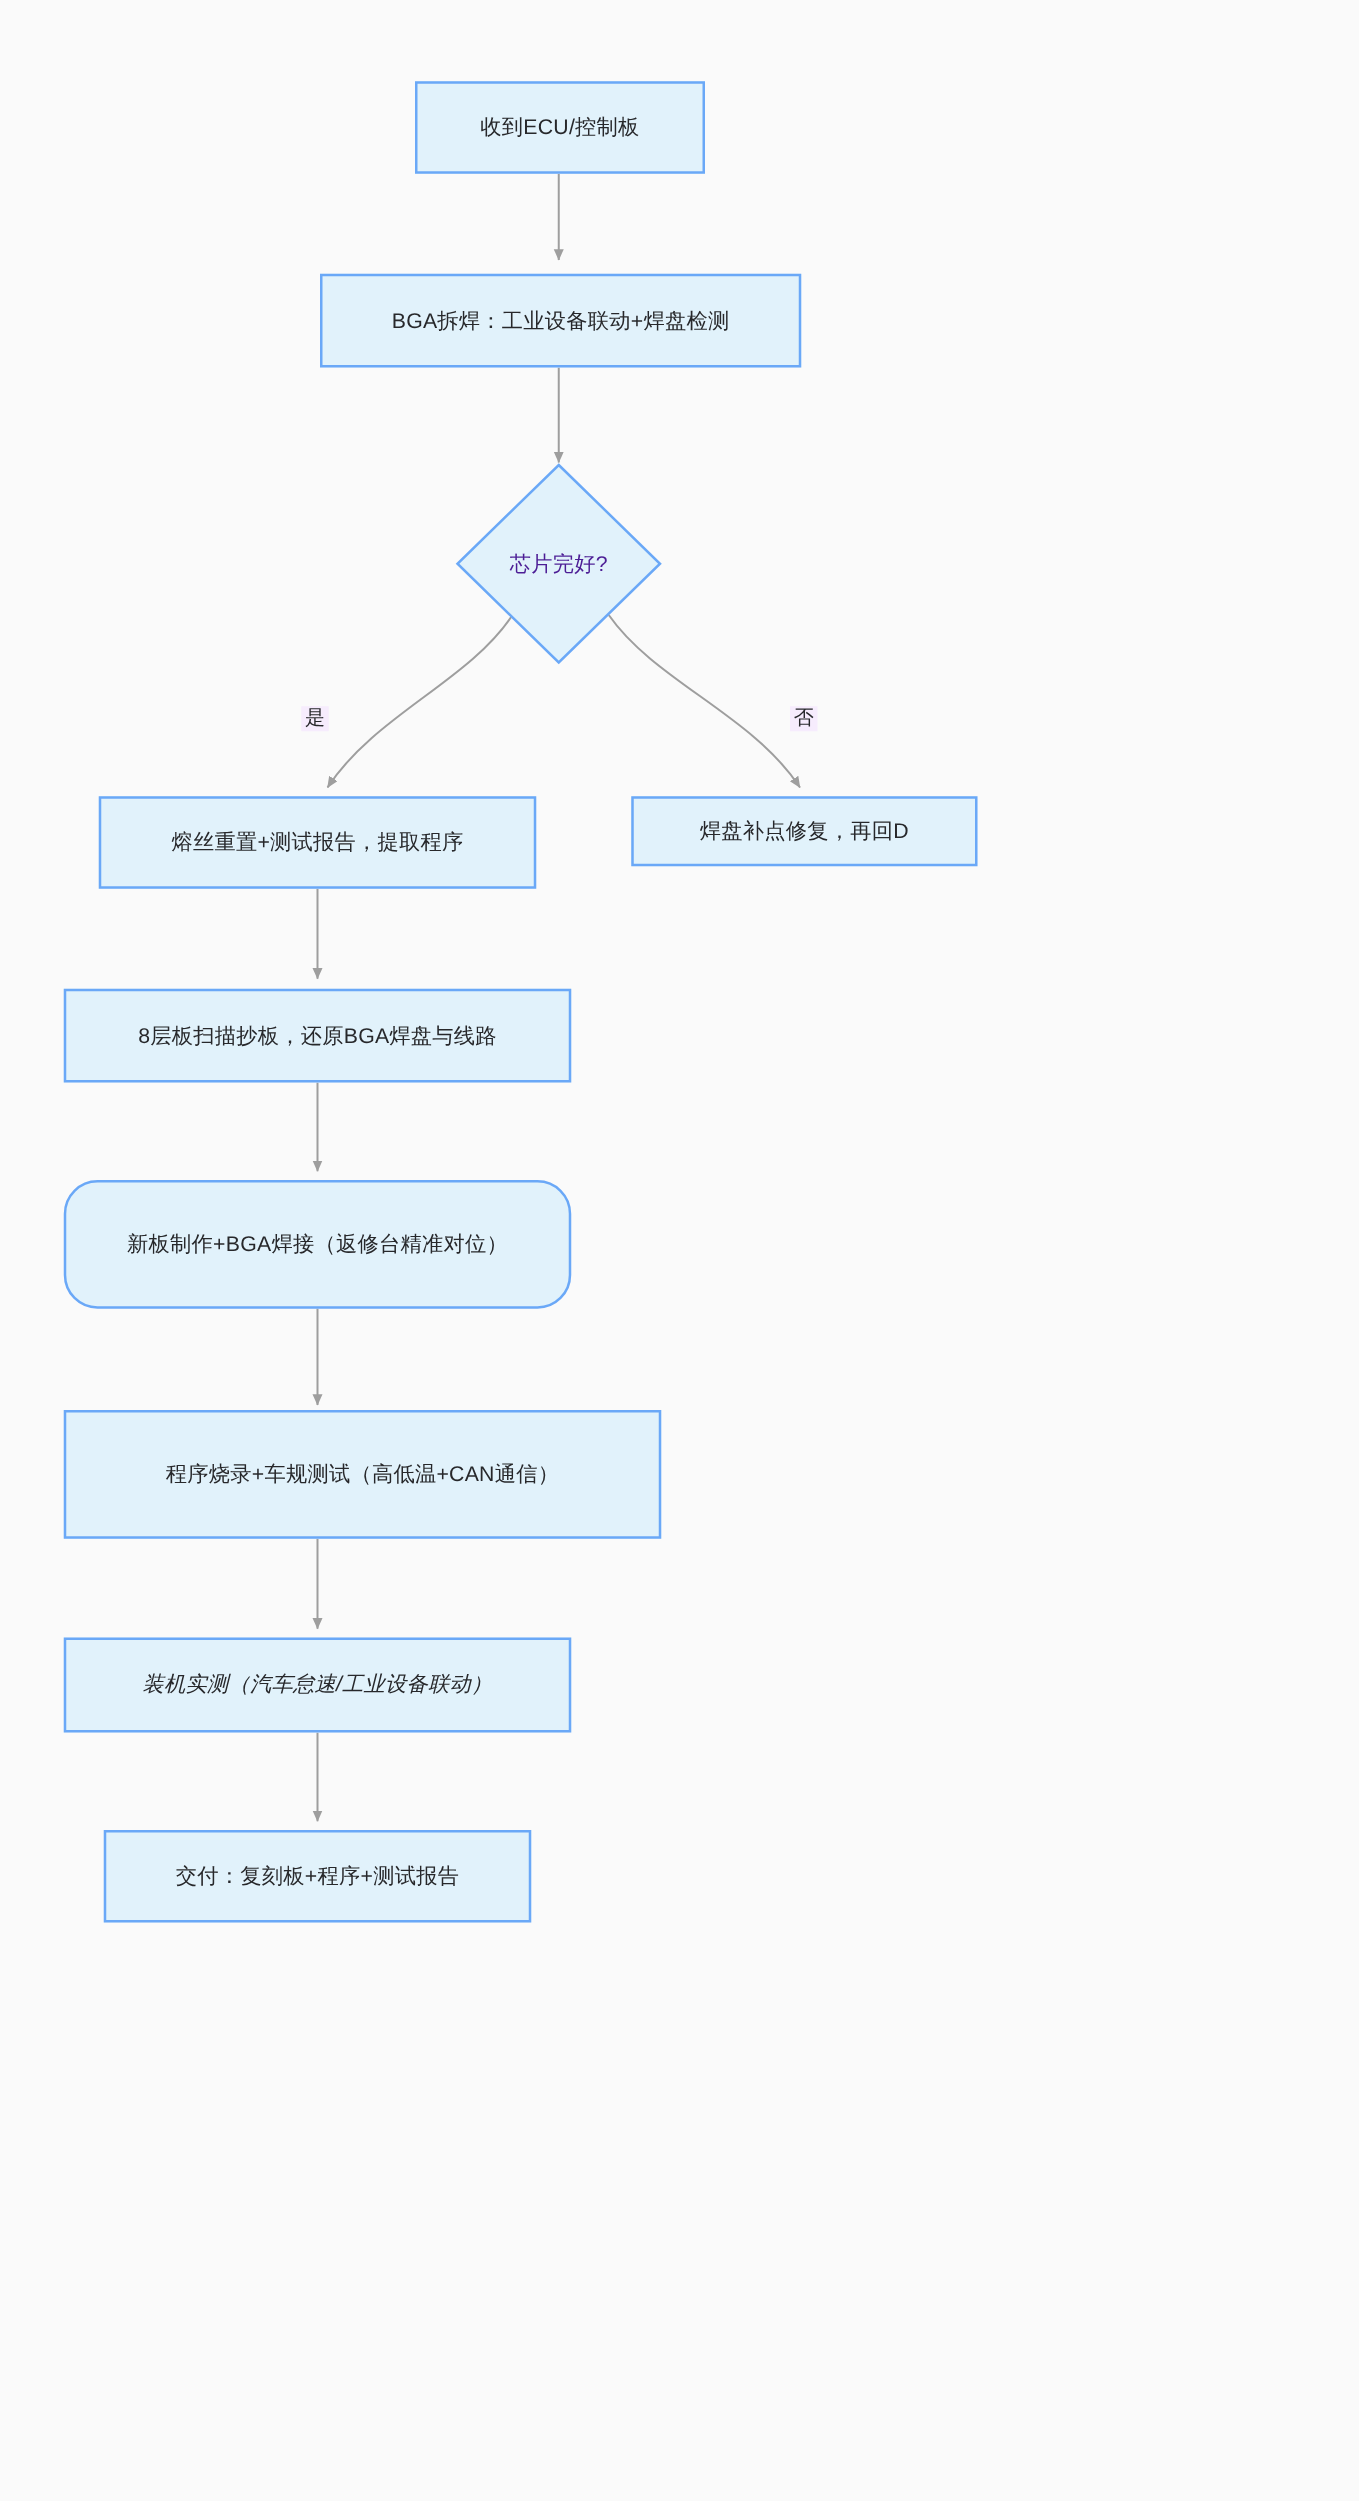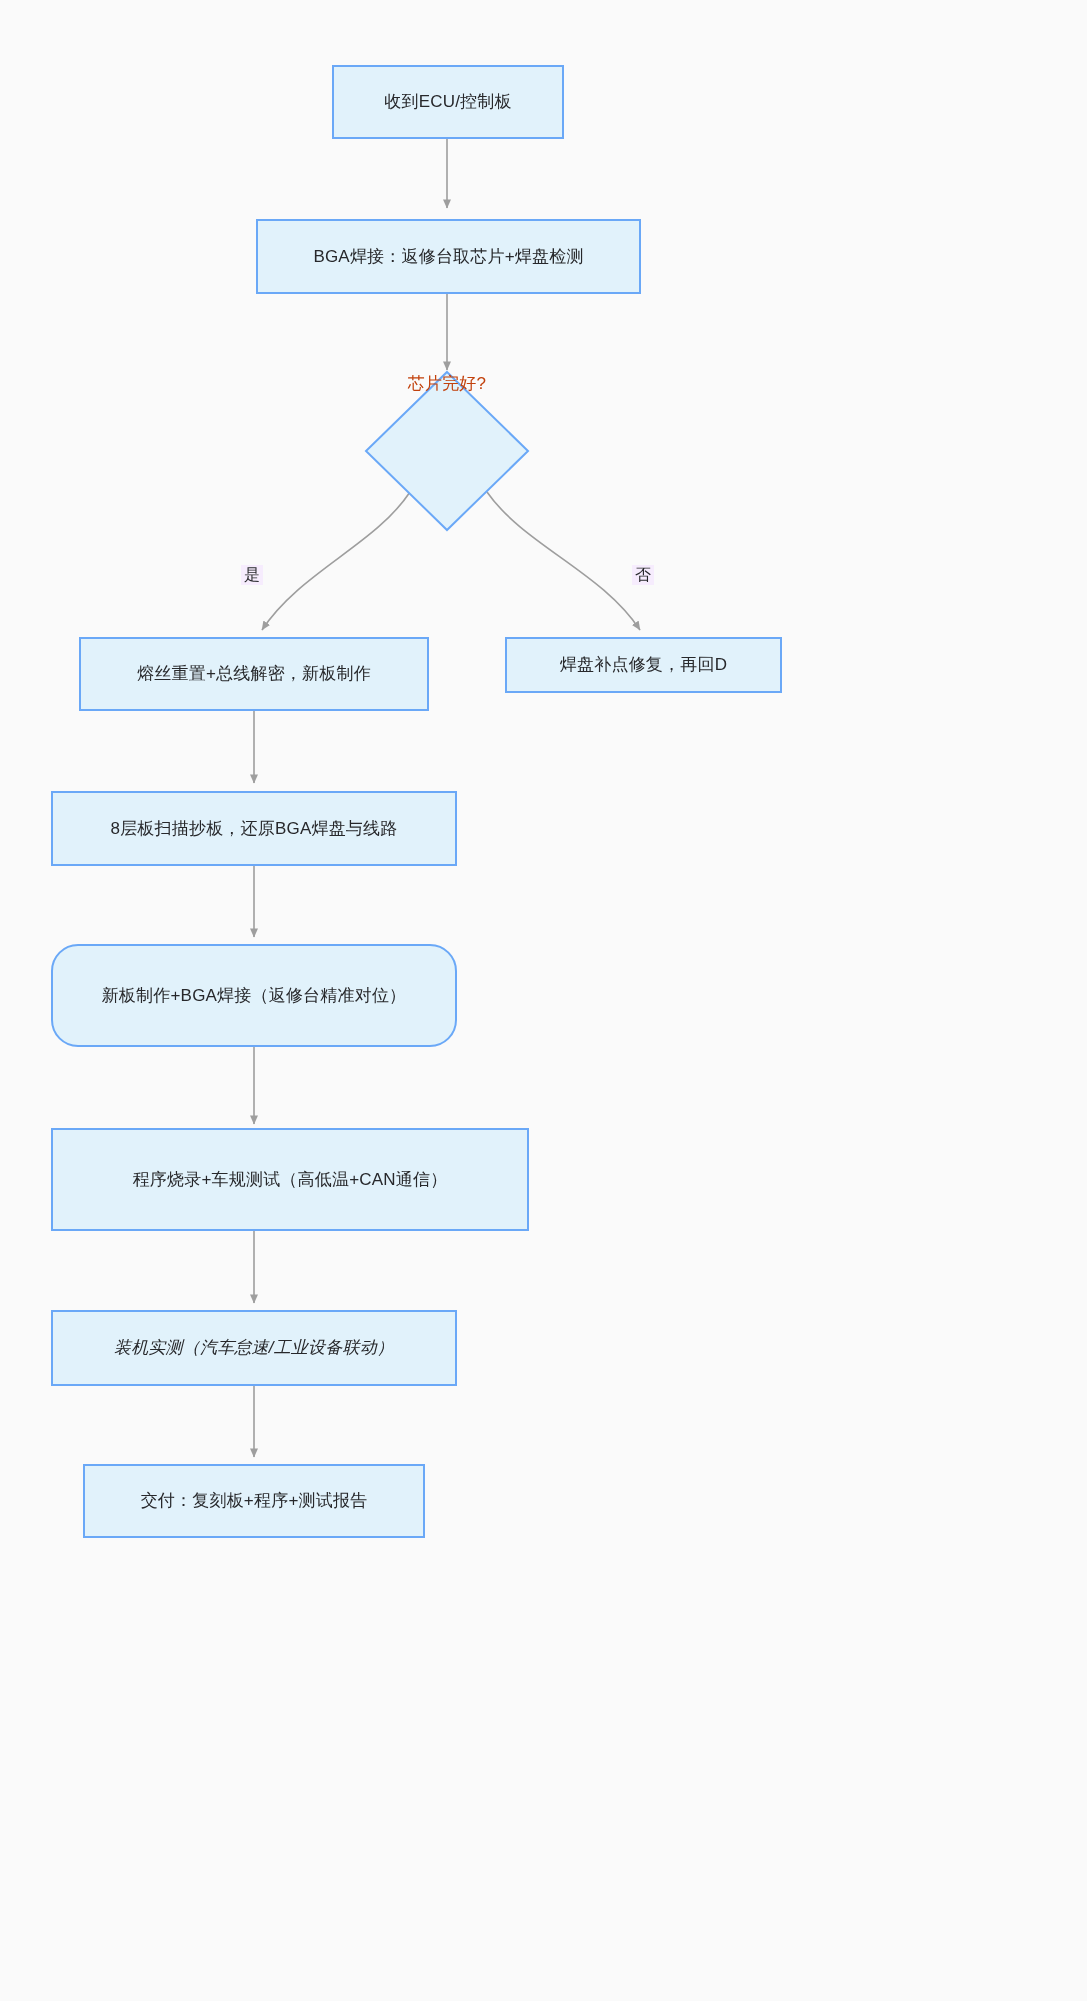--- a/index.html
+++ b/index.html
@@ -47,23 +47,24 @@
   .diamond-wrap {
     position: absolute;
   }
   .diamond-text {
     position: absolute;
     left: 0;
     top: 0;
     width: 100%;
     height: 100%;
     display: flex;
+    align-items: center;
     justify-content: center;
     text-align: center;
-    color: #c2410c;
+    color: #4c1d95;
     font-size: 17px;
     letter-spacing: 0.2px;
   }
   .edge-label {
     position: absolute;
     background: #f6ecfd;
     color: #27282b;
     font-size: 16px;
     line-height: 1.15;
     padding: 1px 3px;
@@ -101,39 +102,39 @@
     <path d="M254,1386 L254,1457" fill="none" stroke="#9e9e9e" stroke-width="1.6" marker-end="url(#arrowhead)"></path>
 
     <polygon points="447,372 528,451 447,530 366,451" fill="#e1f2fb" stroke="#6aa8f7" stroke-width="2"></polygon>
   </svg>
 
   <div class="node" style="left:332px; top:65px; width:232px; height:74px;">
     <span class="node-label">收到ECU/控制板</span>
   </div>
 
   <div class="node" style="left:256px; top:219px; width:385px; height:75px;">
-    <span class="node-label">BGA焊接：返修台取芯片+焊盘检测</span>
+    <span class="node-label">BGA拆焊：工业设备联动+焊盘检测</span>
   </div>
 
   <div class="diamond-wrap" style="left:366px; top:372px; width:162px; height:158px;">
     <div class="diamond-text">
       <span>芯片完好?</span>
     </div>
   </div>
 
   <div class="edge-label" style="left:241px; top:565px;">
     <span>是</span>
   </div>
 
   <div class="edge-label" style="left:632px; top:565px;">
     <span>否</span>
   </div>
 
   <div class="node" style="left:79px; top:637px; width:350px; height:74px;">
-    <span class="node-label">熔丝重置+总线解密，新板制作</span>
+    <span class="node-label">熔丝重置+测试报告，提取程序</span>
   </div>
 
   <div class="node" style="left:505px; top:637px; width:277px; height:56px;">
     <span class="node-label">焊盘补点修复，再回D</span>
   </div>
 
   <div class="node" style="left:51px; top:791px; width:406px; height:75px;">
     <span class="node-label">8层板扫描抄板，还原BGA焊盘与线路</span>
   </div>
 

